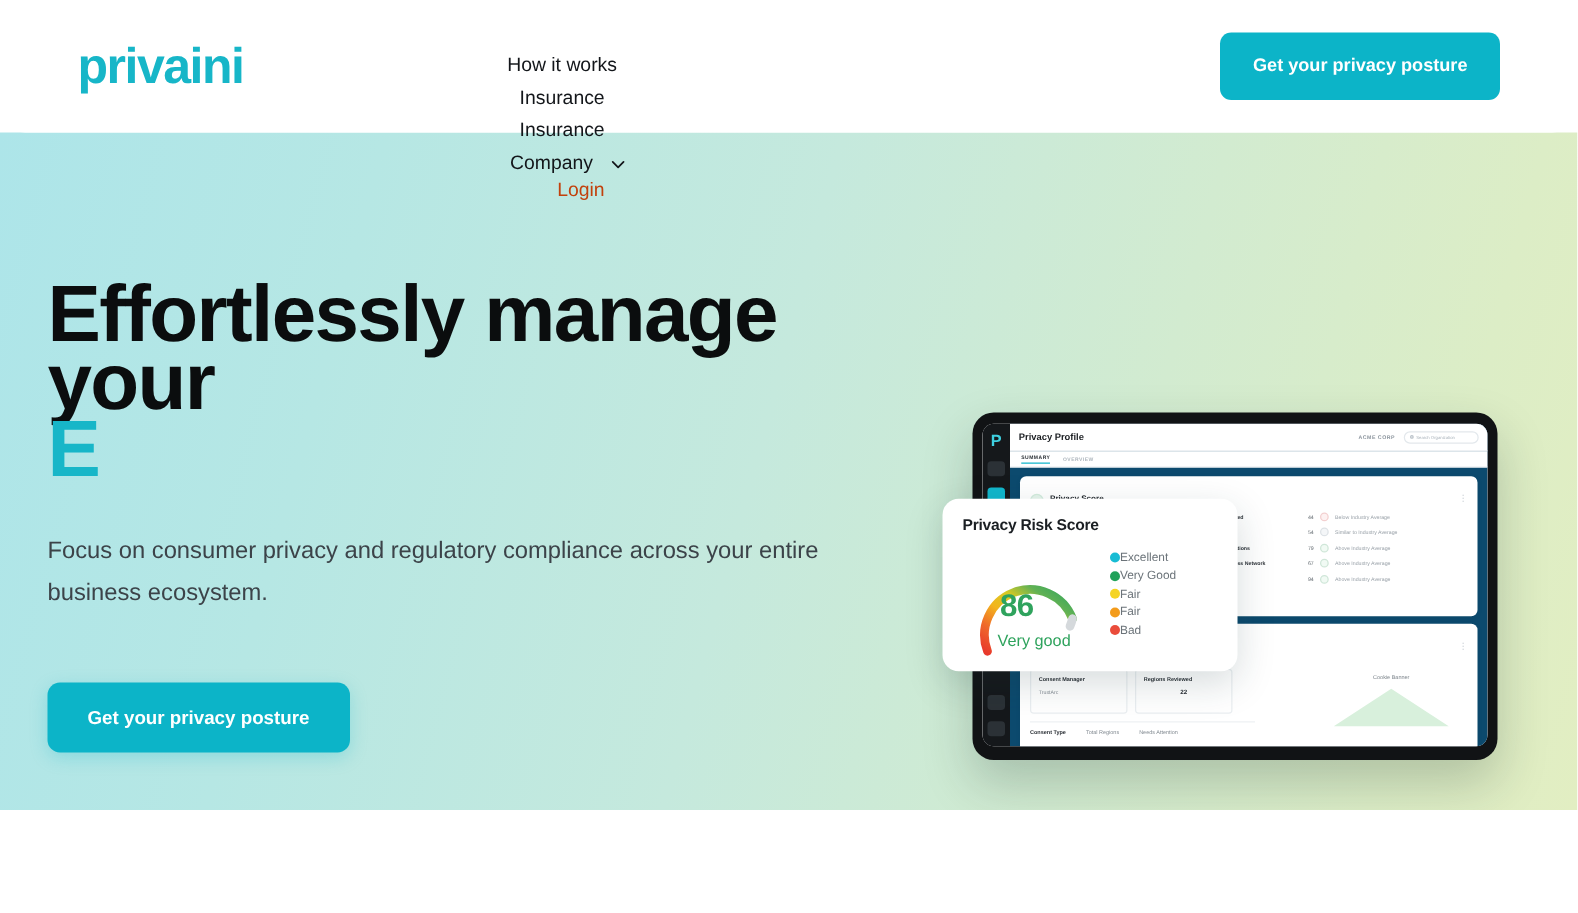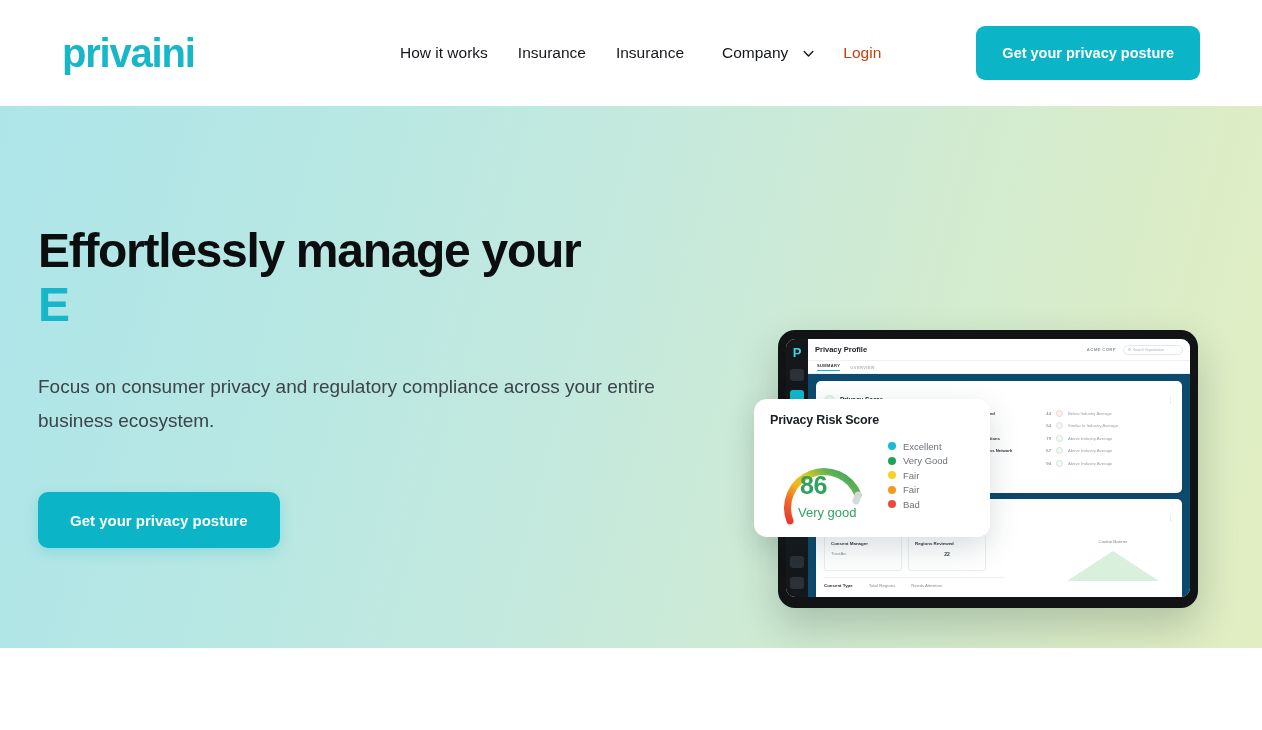--- a/index.html
+++ b/index.html
@@ -15,21 +15,21 @@
     position:absolute; top:0; left:0; width:1262px; height:106px;
     background:#ffffff; display:flex; align-items:center; z-index:40;border-radius:20px;
   }
   .logo {
     position:absolute; left:62px; top:30px;
     font-size:40px; font-weight:700; letter-spacing:-1.2px;
     color:#17B6C8; line-height:46px;
   }
   .nav-links {
     position:absolute; left:400px; top:40px;
-    display:flex; align-items:center; gap:0px;
+    display:flex; align-items:center; gap:0px;flex-direction:column;
   }
   .nav-link {
     font-size:15.5px; color:#13161a; line-height:26px;
     margin-right:30px; white-space:nowrap; cursor:pointer;
   }
   .nav-dropdown {
     display:flex; align-items:center; gap:14px;
     margin-left:8px; margin-right:28px; cursor:pointer;
   }
   .nav-dropdown .nav-link { margin-right:0; }
@@ -45,21 +45,21 @@
   }
 
   
   .hero {
     position:absolute; top:106px; left:0; width:1262px; height:542px;
     background:linear-gradient(105deg,#ade5e9 0%, #b6e7e4 22%, #c5e9dd 48%, #d2ebd0 70%, #dcedc6 88%, #e2eec2 100%);
     overflow:hidden;
   }
   .hero-left { position:absolute; left:38px; top:118px; width:700px; }
   .hero-title {
-    font-size:48px; font-weight:700; letter-spacing:-1.3px;
+    font-size:64px; font-weight:700; letter-spacing:-1.3px;
     color:#0b0d0e; line-height:54px;
   }
   .hero-title .typed { color:#17B6C8; display:block; }
   .hero-sub {
     margin-top:38px; font-size:19px; color:#3c4349;
     line-height:34px; max-width:660px; font-weight:400;
   }
   .hero-btn {
     margin-top:54px; background:#0CB4C8; color:#fff; border:none;
     font-family:"Liberation Sans", sans-serif;
@@ -173,21 +173,21 @@
   .risk-body { display:flex; margin-top:6px; }
   .gauge-wrap { position:relative; width:118px; height:96px; margin-left:-4px;}
   .gauge-val {
     position:absolute; left:34px; top:38px; font-size:25px;
     font-weight:600; color:#2fa35d; letter-spacing:-.5px;
   }
   .gauge-lbl {
     position:absolute; left:32px; top:72px; font-size:13px; color:#2fa35d;
   }
   .legend { margin-top:6px; margin-left:4px; }
-  .leg-row { display:flex; align-items:center; gap:7px; height:14.5px;text-align:center; }
+  .leg-row { display:flex; align-items:center; height:14.5px;text-align:center; }
   .leg-dot { width:8px; height:8px; border-radius:50%; flex:0 0 8px; }
   .leg-txt { font-size:9.5px; color:#6b7379; }
 </style>
 </head>
 <body>
 
 <div class="page">
 
   <div class="navbar">
     <div class="logo">privaini</div>

